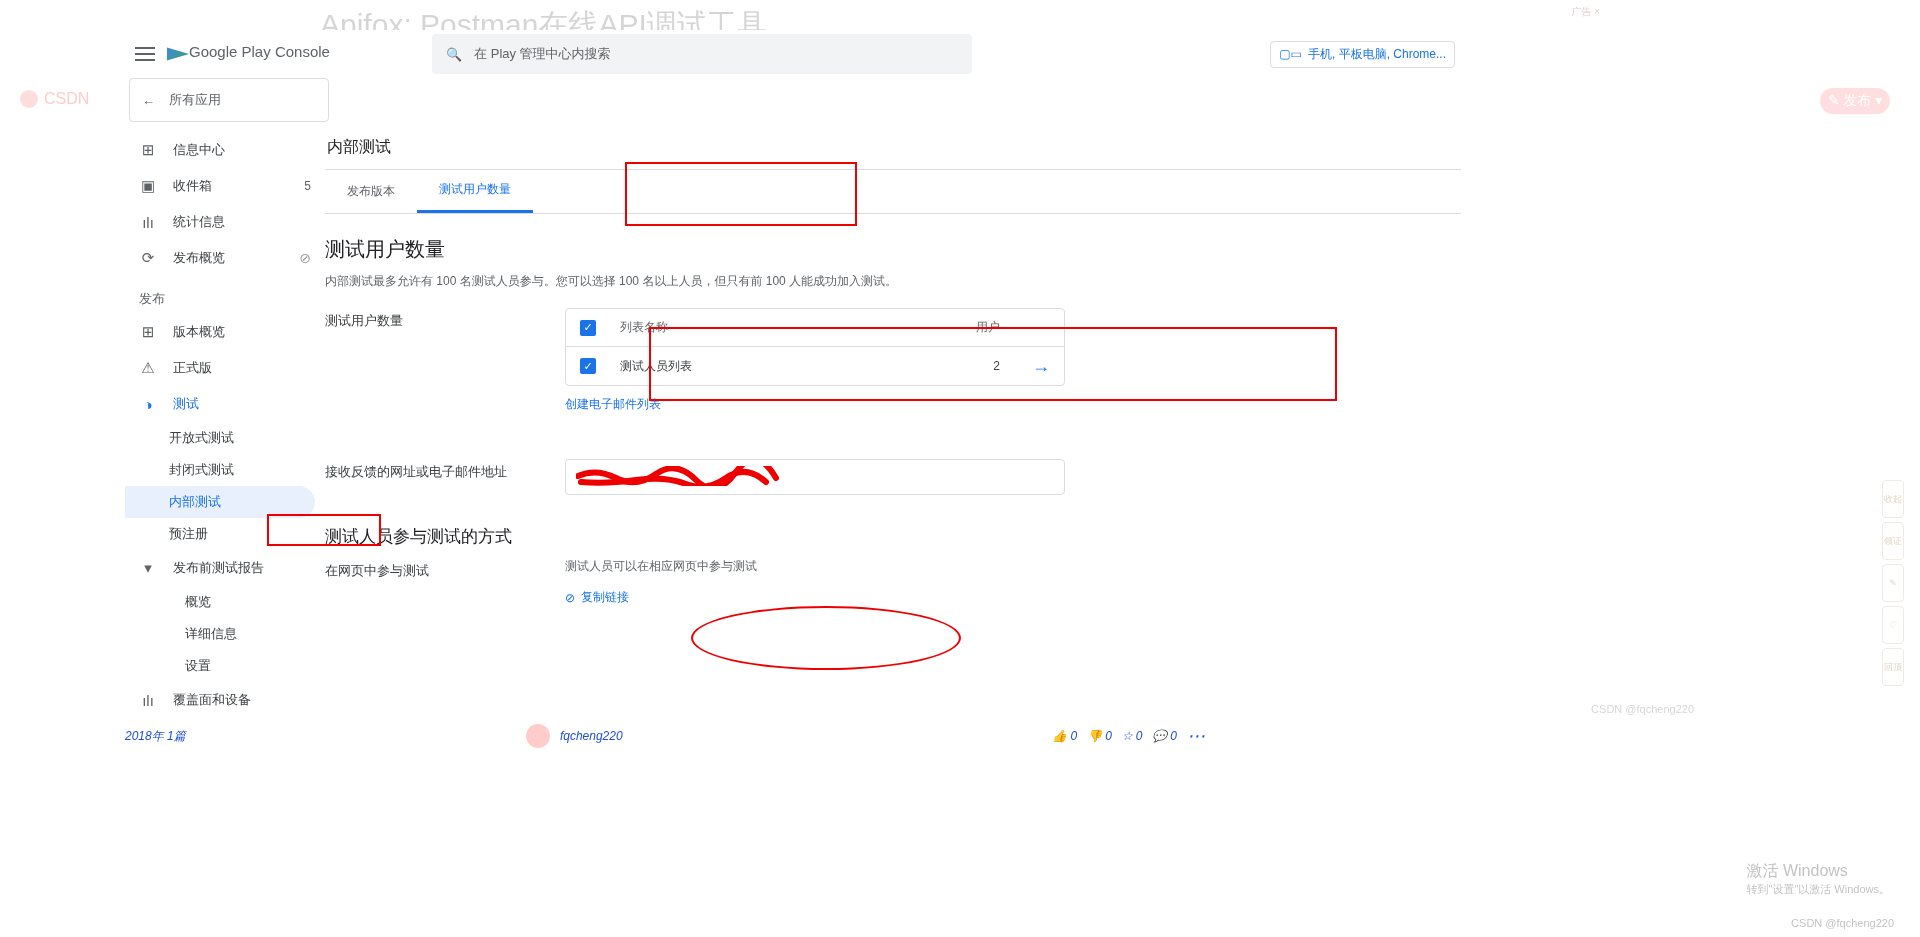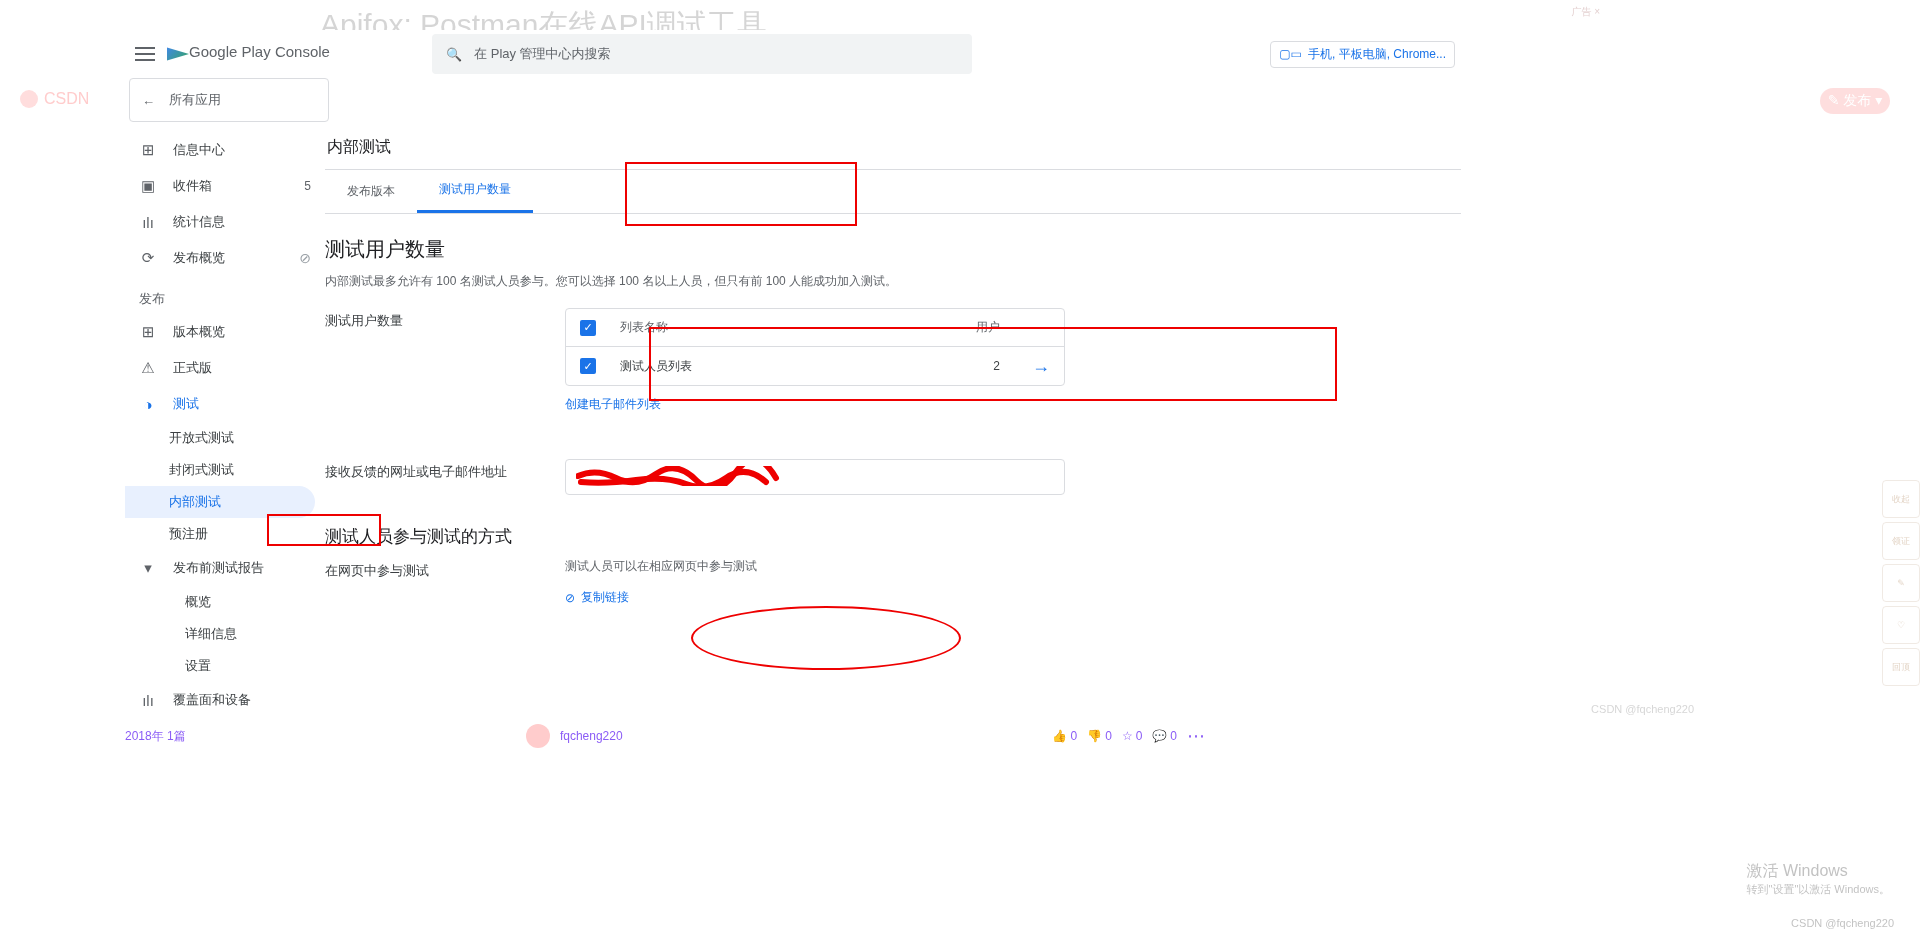--- a/index.html
+++ b/index.html
@@ -6,21 +6,21 @@
 body { font-family: Arial, "Microsoft YaHei", sans-serif; font-size: 13px; color: #3c4043; background: #fff; position: relative; width: 1920px; height: 937px; overflow: hidden; }
 
 
 .watermark-csdn-top { position: absolute; left: 20px; top: 90px; color: #fcc; font-size: 16px; font-weight: 500; display: flex; align-items: center; gap: 6px; }
 .watermark-csdn-top .dot { width: 18px; height: 18px; border-radius: 50%; background: #fdd; }
 .watermark-blog { position: absolute; left: 100px; top: 95px; color: #ccc; font-size: 12px; margin-left: 35px; }
 .ad-banner-top { position: absolute; left: 320px; top: 5px; color: rgba(136,136,136,0.35); font-size: 30px; }
 .ad-tag { position: absolute; right: 320px; top: 5px; color: rgba(200,160,160,0.5); font-size: 10px; }
 .publish-btn-ghost { position: absolute; right: 30px; top: 88px; width: 70px; height: 26px; border-radius: 13px; background: rgba(252,90,90,0.2); color: #fff; font-size: 14px; display: flex; align-items: center; justify-content: center; }
 .sidebar-right { position: absolute; right: 0; top: 480px; width: 38px; display: flex; flex-direction: column; gap: 4px; }
-.sidebar-right .item { width: 38px; height: 38px; border: 1px solid rgba(230,220,210,0.6); border-radius: 4px; display: flex; align-items: center; justify-content: center; color: rgba(200,170,140,0.5); font-size: 9px; }
+.sidebar-right .item { width: 22px; height: 38px; border: 1px solid rgba(230,220,210,0.6); border-radius: 4px; display: flex; align-items: center; justify-content: center; color: rgba(200,170,140,0.5); font-size: 9px; }
 .activate-win { position: absolute; right: 30px; bottom: 40px; text-align: left; color: rgba(120,120,120,0.45); font-size: 16px; }
 .activate-win .sub { font-size: 11px; }
 .csdn-user-wm { position: absolute; right: 26px; bottom: 8px; color: rgba(120,120,120,0.45); font-size: 11px; }
 .csdn-user-wm2 { position: absolute; right: 226px; top: 703px; color: rgba(120,120,120,0.3); font-size: 11px; }
 
 
 .console { position: absolute; left: 125px; top: 30px; width: 1340px; height: 690px; background: #fff; }
 
 
 .header { display: flex; align-items: center; height: 48px; padding: 0 10px; gap: 12px; }
@@ -80,21 +80,21 @@
 .copy-link { color: #1a73e8; font-size: 12px; display: inline-flex; align-items: center; gap: 6px; }
 
 
 .annot { position: absolute; border: 2px solid #e00; pointer-events: none; }
 .annot-tabs { left: 500px; top: 132px; width: 232px; height: 64px; }
 .annot-table { left: 524px; top: 297px; width: 688px; height: 74px; }
 .annot-sub { left: 142px; top: 484px; width: 114px; height: 32px; }
 .annot-ellipse { position: absolute; left: 566px; top: 576px; width: 270px; height: 64px; border: 2px solid #e00; border-radius: 50%; pointer-events: none; }
 
 
-.blog-strip { position: absolute; left: 125px; top: 724px; width: 1080px; display: flex; align-items: center; gap: 10px; color: #8b5cf6; font-size: 12px; }
+.blog-strip { position: absolute; left: 125px; top: 724px; width: 1080px; display: flex; align-items: center; gap: 10px; color: #1d4ed8; font-size: 12px; font-style: italic; }
 .blog-strip .year { margin-right: auto; }
 .blog-strip .avatar { width: 24px; height: 24px; border-radius: 50%; background: #fcc; margin-left: 260px; }
 .blog-strip .stat { display: flex; align-items: center; gap: 3px; }
 .blog-strip .sep-col { width: 20px; }
 .blog-strip .more { font-size: 18px; }
 
 </style>
 </head>
 <body>
 

